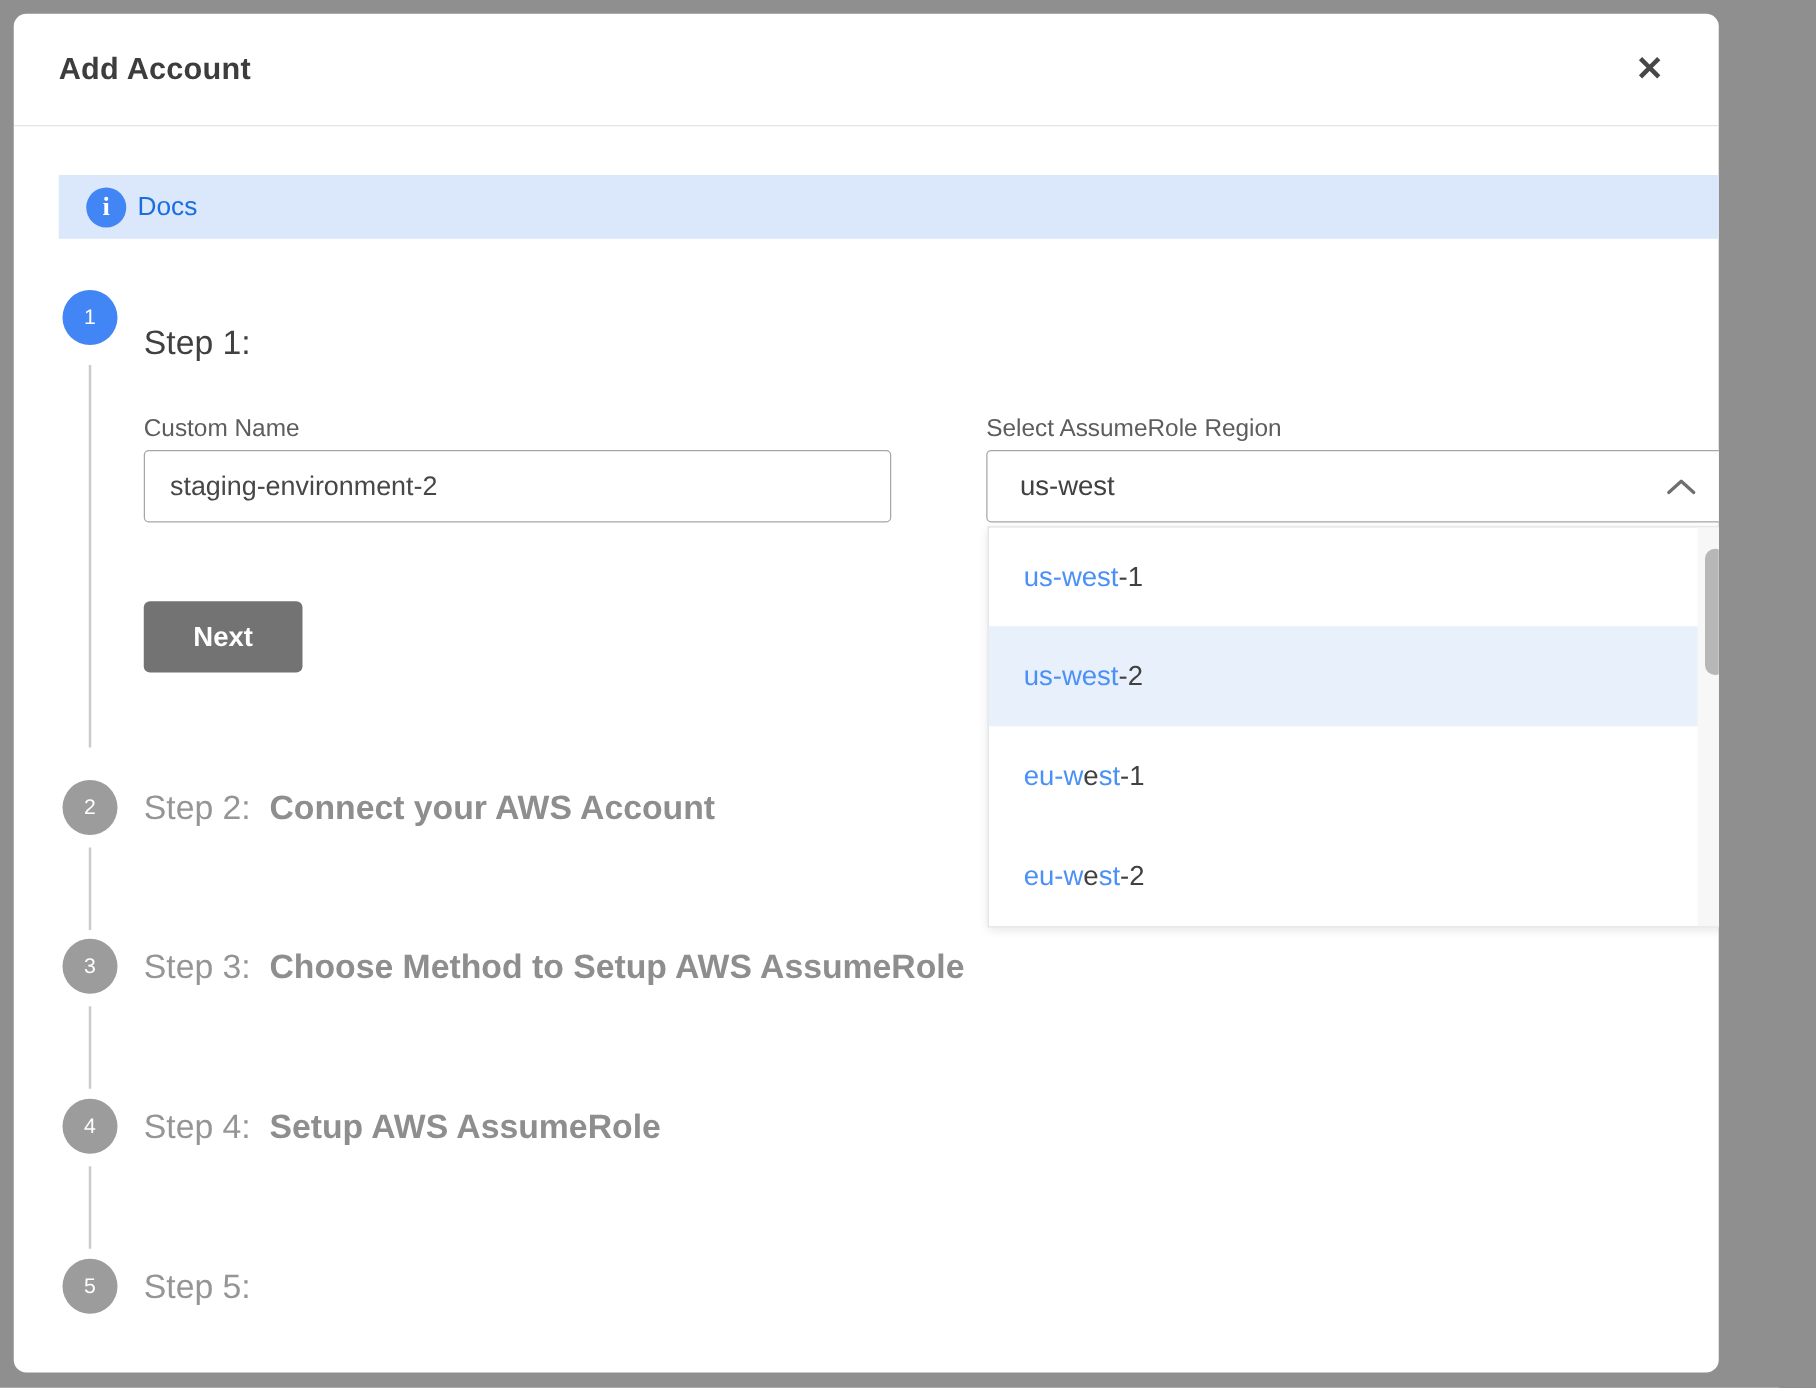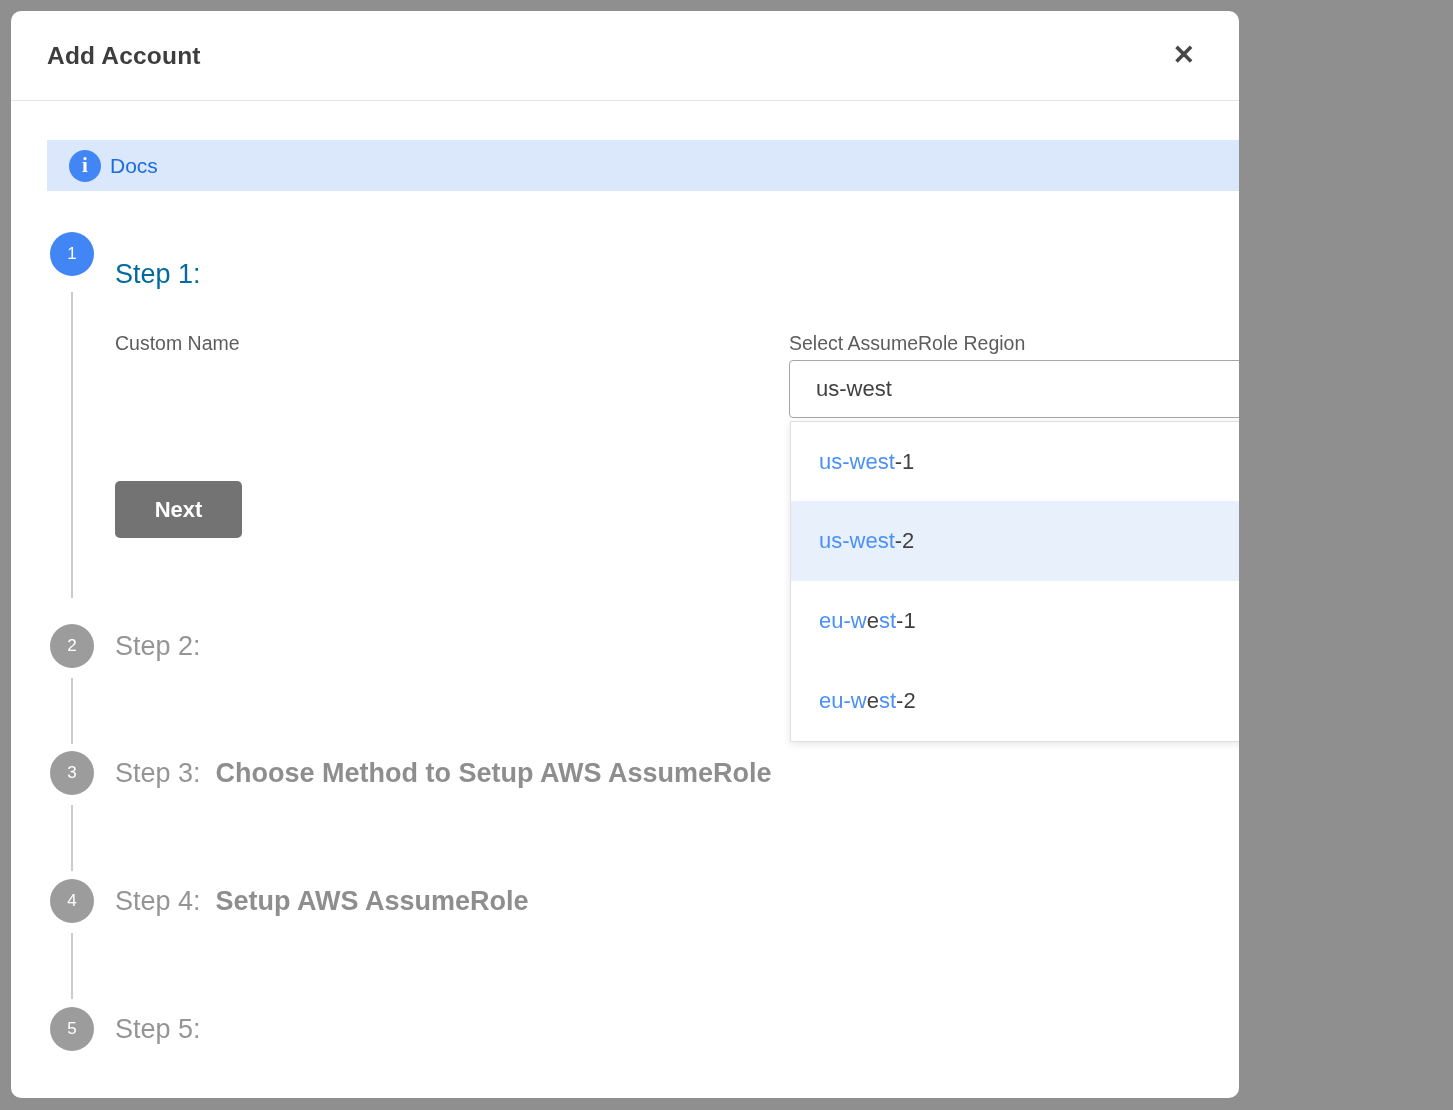--- a/index.html
+++ b/index.html
@@ -6,21 +6,21 @@
   html, body {
     width: 1453px; height: 1110px;
     background: #8f8f8f;
     font-family: "Liberation Sans", sans-serif;
     overflow: hidden;
     position: relative;
   }
   .modal {
     position: absolute;
     left: 11px; top: 11px;
-    width: 1228px; height: 1087px;
+    width: 1364px; height: 1087px;
     background: #ffffff;
     border-radius: 10px;
     overflow: hidden;
   }
   
   .modal-header {
     position: absolute; left: 36px; right: 40px; top: 0; height: 89px;
     display: flex; align-items: center; justify-content: space-between;
   }
   .modal-title {
@@ -62,21 +62,21 @@
   .step-circle {
     width: 44px; height: 44px; border-radius: 50%;
     color: #ffffff; font-size: 17px;
     display: flex; align-items: center; justify-content: center;
     flex: 0 0 auto;
   }
   .step-circle.active   { background: #4285f4; }
   .step-circle.inactive { background: #9c9c9c; }
   .step-label { font-size: 27px; margin-left: 21px; white-space: nowrap; }
   .step-title { font-size: 27px; font-weight: 700; margin-left: 15px; white-space: nowrap; }
-  .step-row.active .step-label { color: #0369a1; margin-top: 40px; }
+  .step-row.active .step-label { color: #404040; margin-top: 40px; }
   .step-row.active .step-title { color: #4a4a4a; }
   .step-row.inactive .step-label { color: #959595; }
   .step-row.inactive .step-title { color: #8e8e8e; }
   .rail {
     position: absolute; left: 60px; width: 2px; background: #cbcbcb;
   }
   
   .field-label {
     position: absolute; font-size: 19.5px; color: #5d5d5d;
   }
@@ -147,20 +147,21 @@
     <a class="docs-link">Docs</a>
   </div>
 
   <div class="step-row active" style="top:221px;">
     <div class="step-circle active">1</div>
     <span class="step-label">Step 1:</span>
   </div>
   <div class="rail" style="top:281px; height:306px;"></div>
 
   <label class="field-label" style="left:104px; top:321px;">Custom Name</label>
+  <input class="text-input" style="left: 104px; top: 349px; width: 598px; height: 58px;" value="staging-environment-2">
 
   <label class="field-label" style="left:778px; top:321px;">Select AssumeRole Region</label>
   <div class="select-box">
     <span class="select-value">us-west</span>
     <svg width="24" height="13" viewBox="0 0 24 13">
       <polyline points="2,11 12,2 22,11" stroke="#6f6f6f" stroke-width="2.6" fill="none" stroke-linecap="round" stroke-linejoin="round"></polyline>
     </svg>
   </div>
 
   <button class="next-btn" disabled="">Next</button>
@@ -187,20 +188,21 @@
         <span class="seg-dim">-2</span>
       </div>
     <div class="scroll-track">
       <div class="scroll-thumb"></div>
     </div>
   </div>
 
   <div class="step-row inactive" style="top:613px;">
     <div class="step-circle inactive">2</div>
     <span class="step-label">Step 2:</span>
+    <span class="step-title">Connect your AWS Account</span>
   </div>
   <div class="rail" style="top:667px; height:66px;"></div>
 
   <div class="step-row inactive" style="top:740px;">
     <div class="step-circle inactive">3</div>
     <span class="step-label">Step 3:</span>
     <span class="step-title">Choose Method to Setup AWS AssumeRole</span>
   </div>
   <div class="rail" style="top:794px; height:66px;"></div>
 

